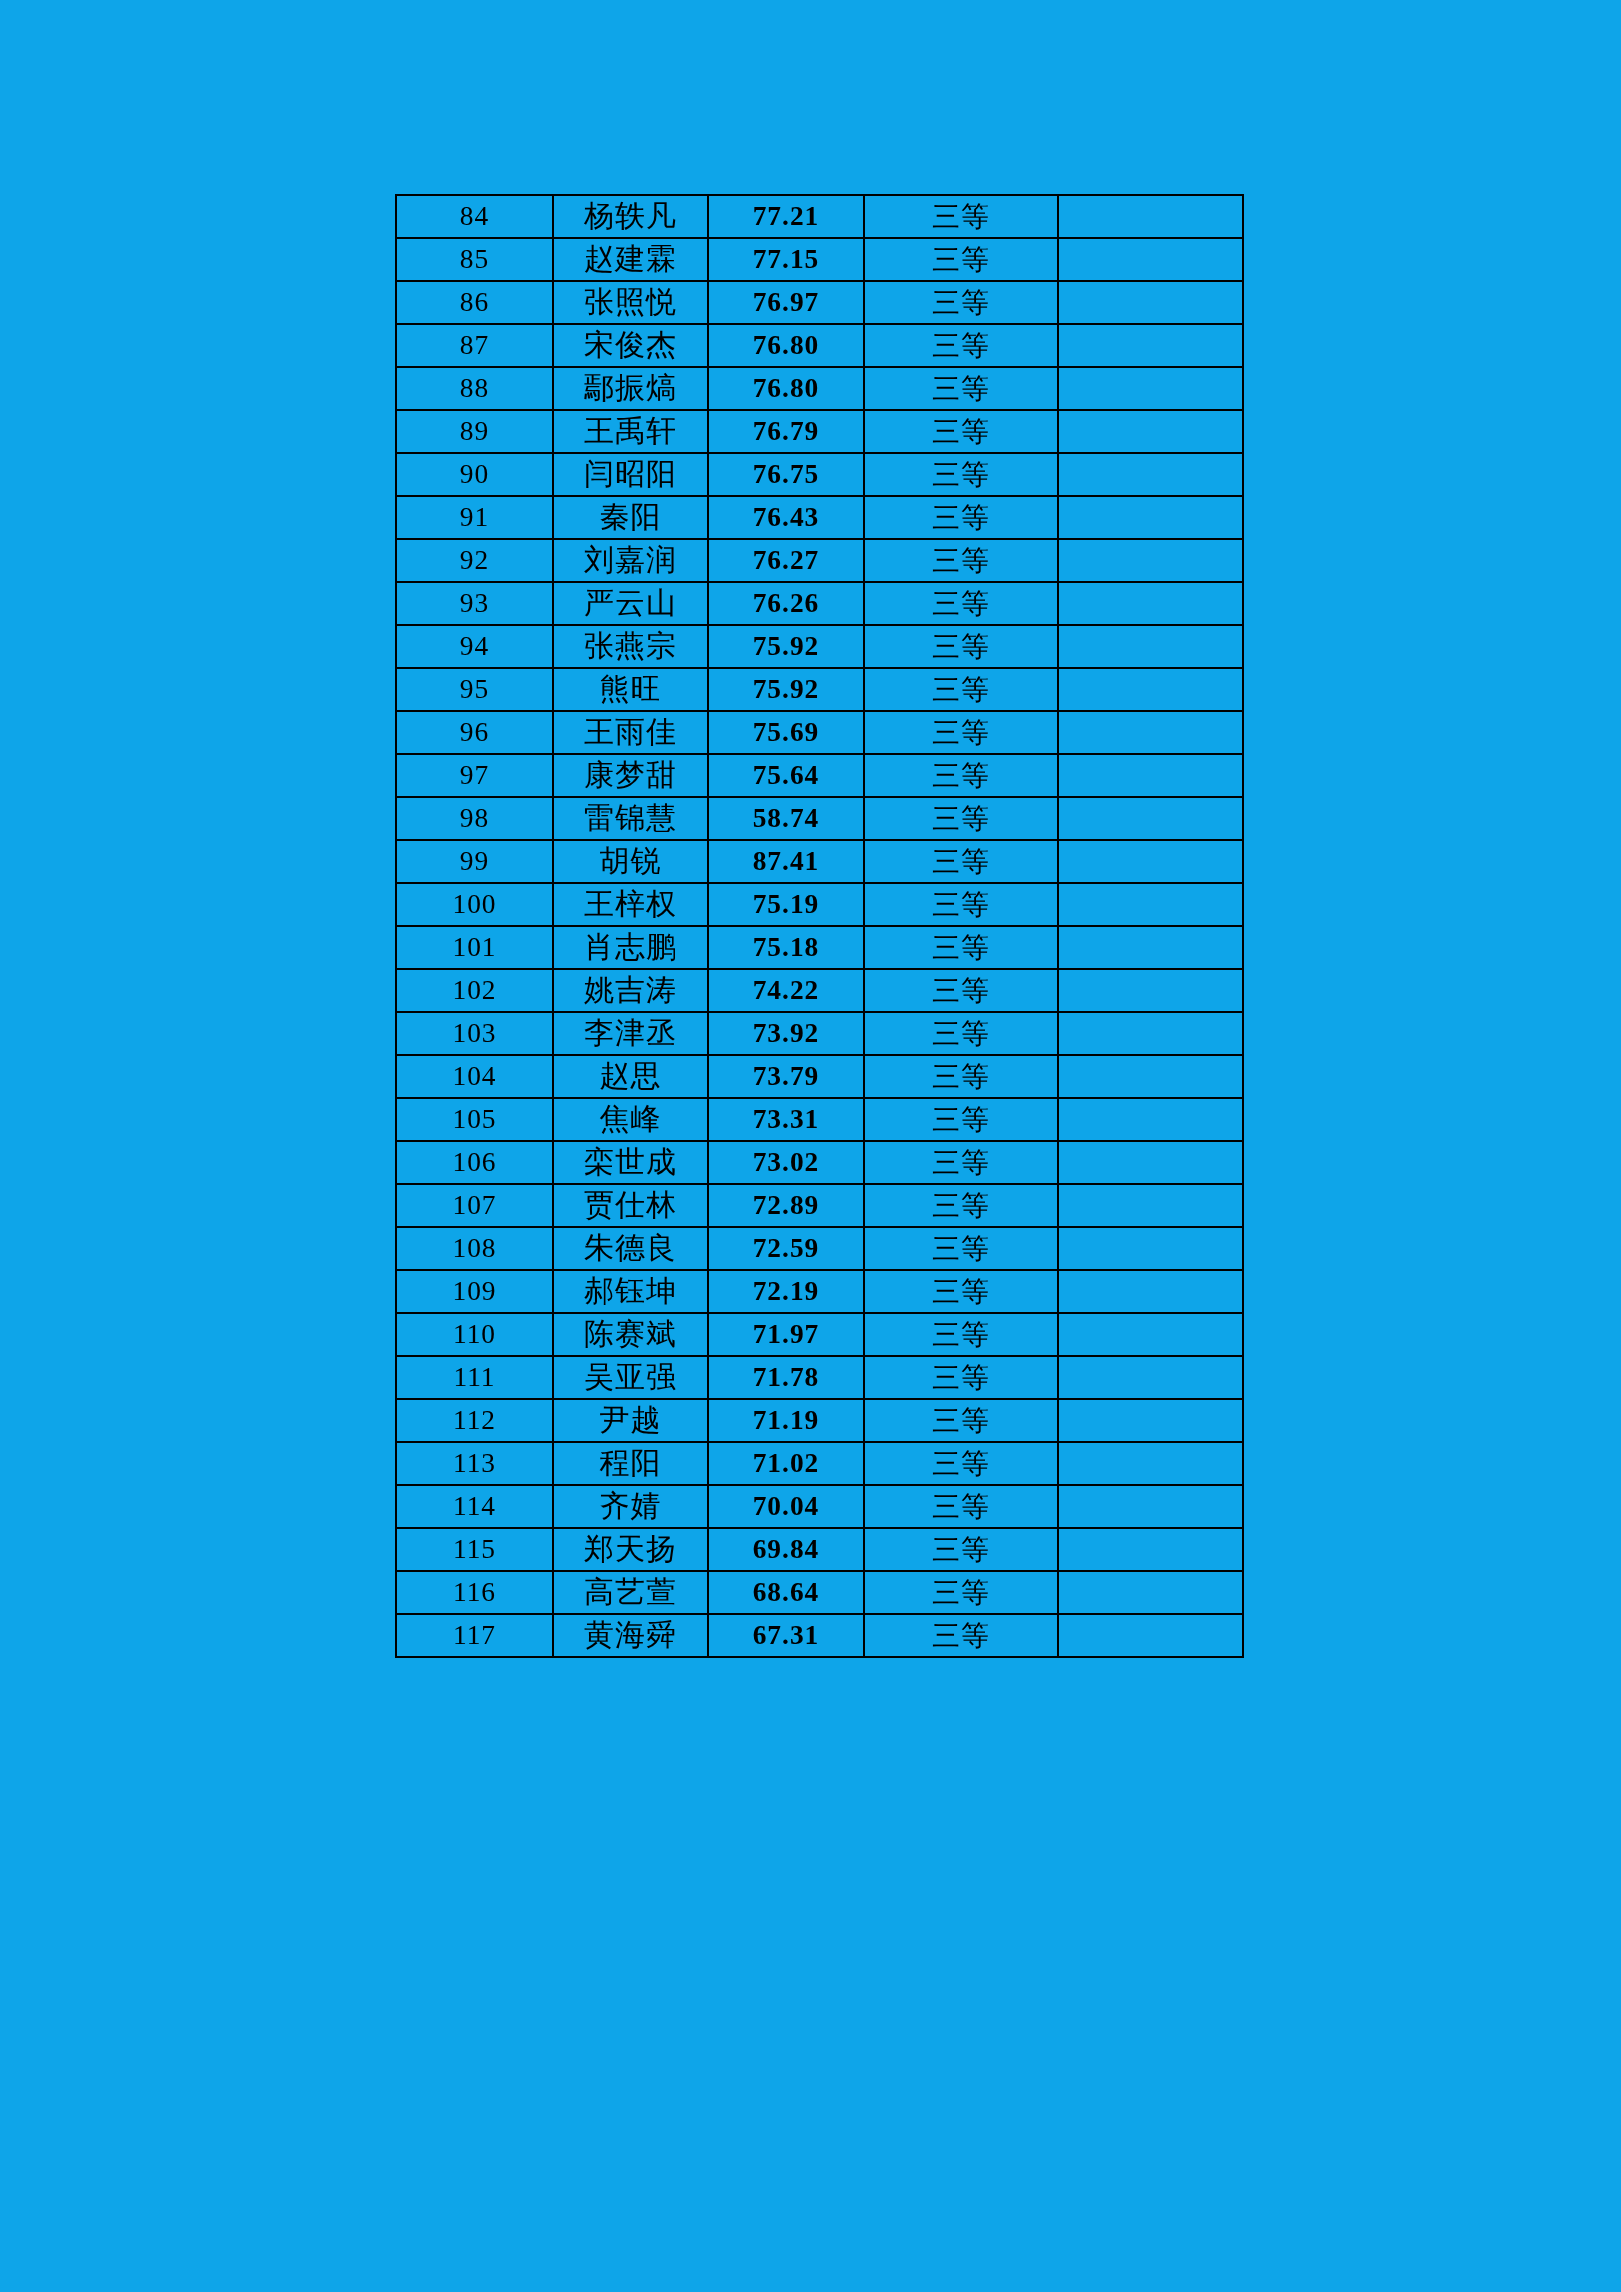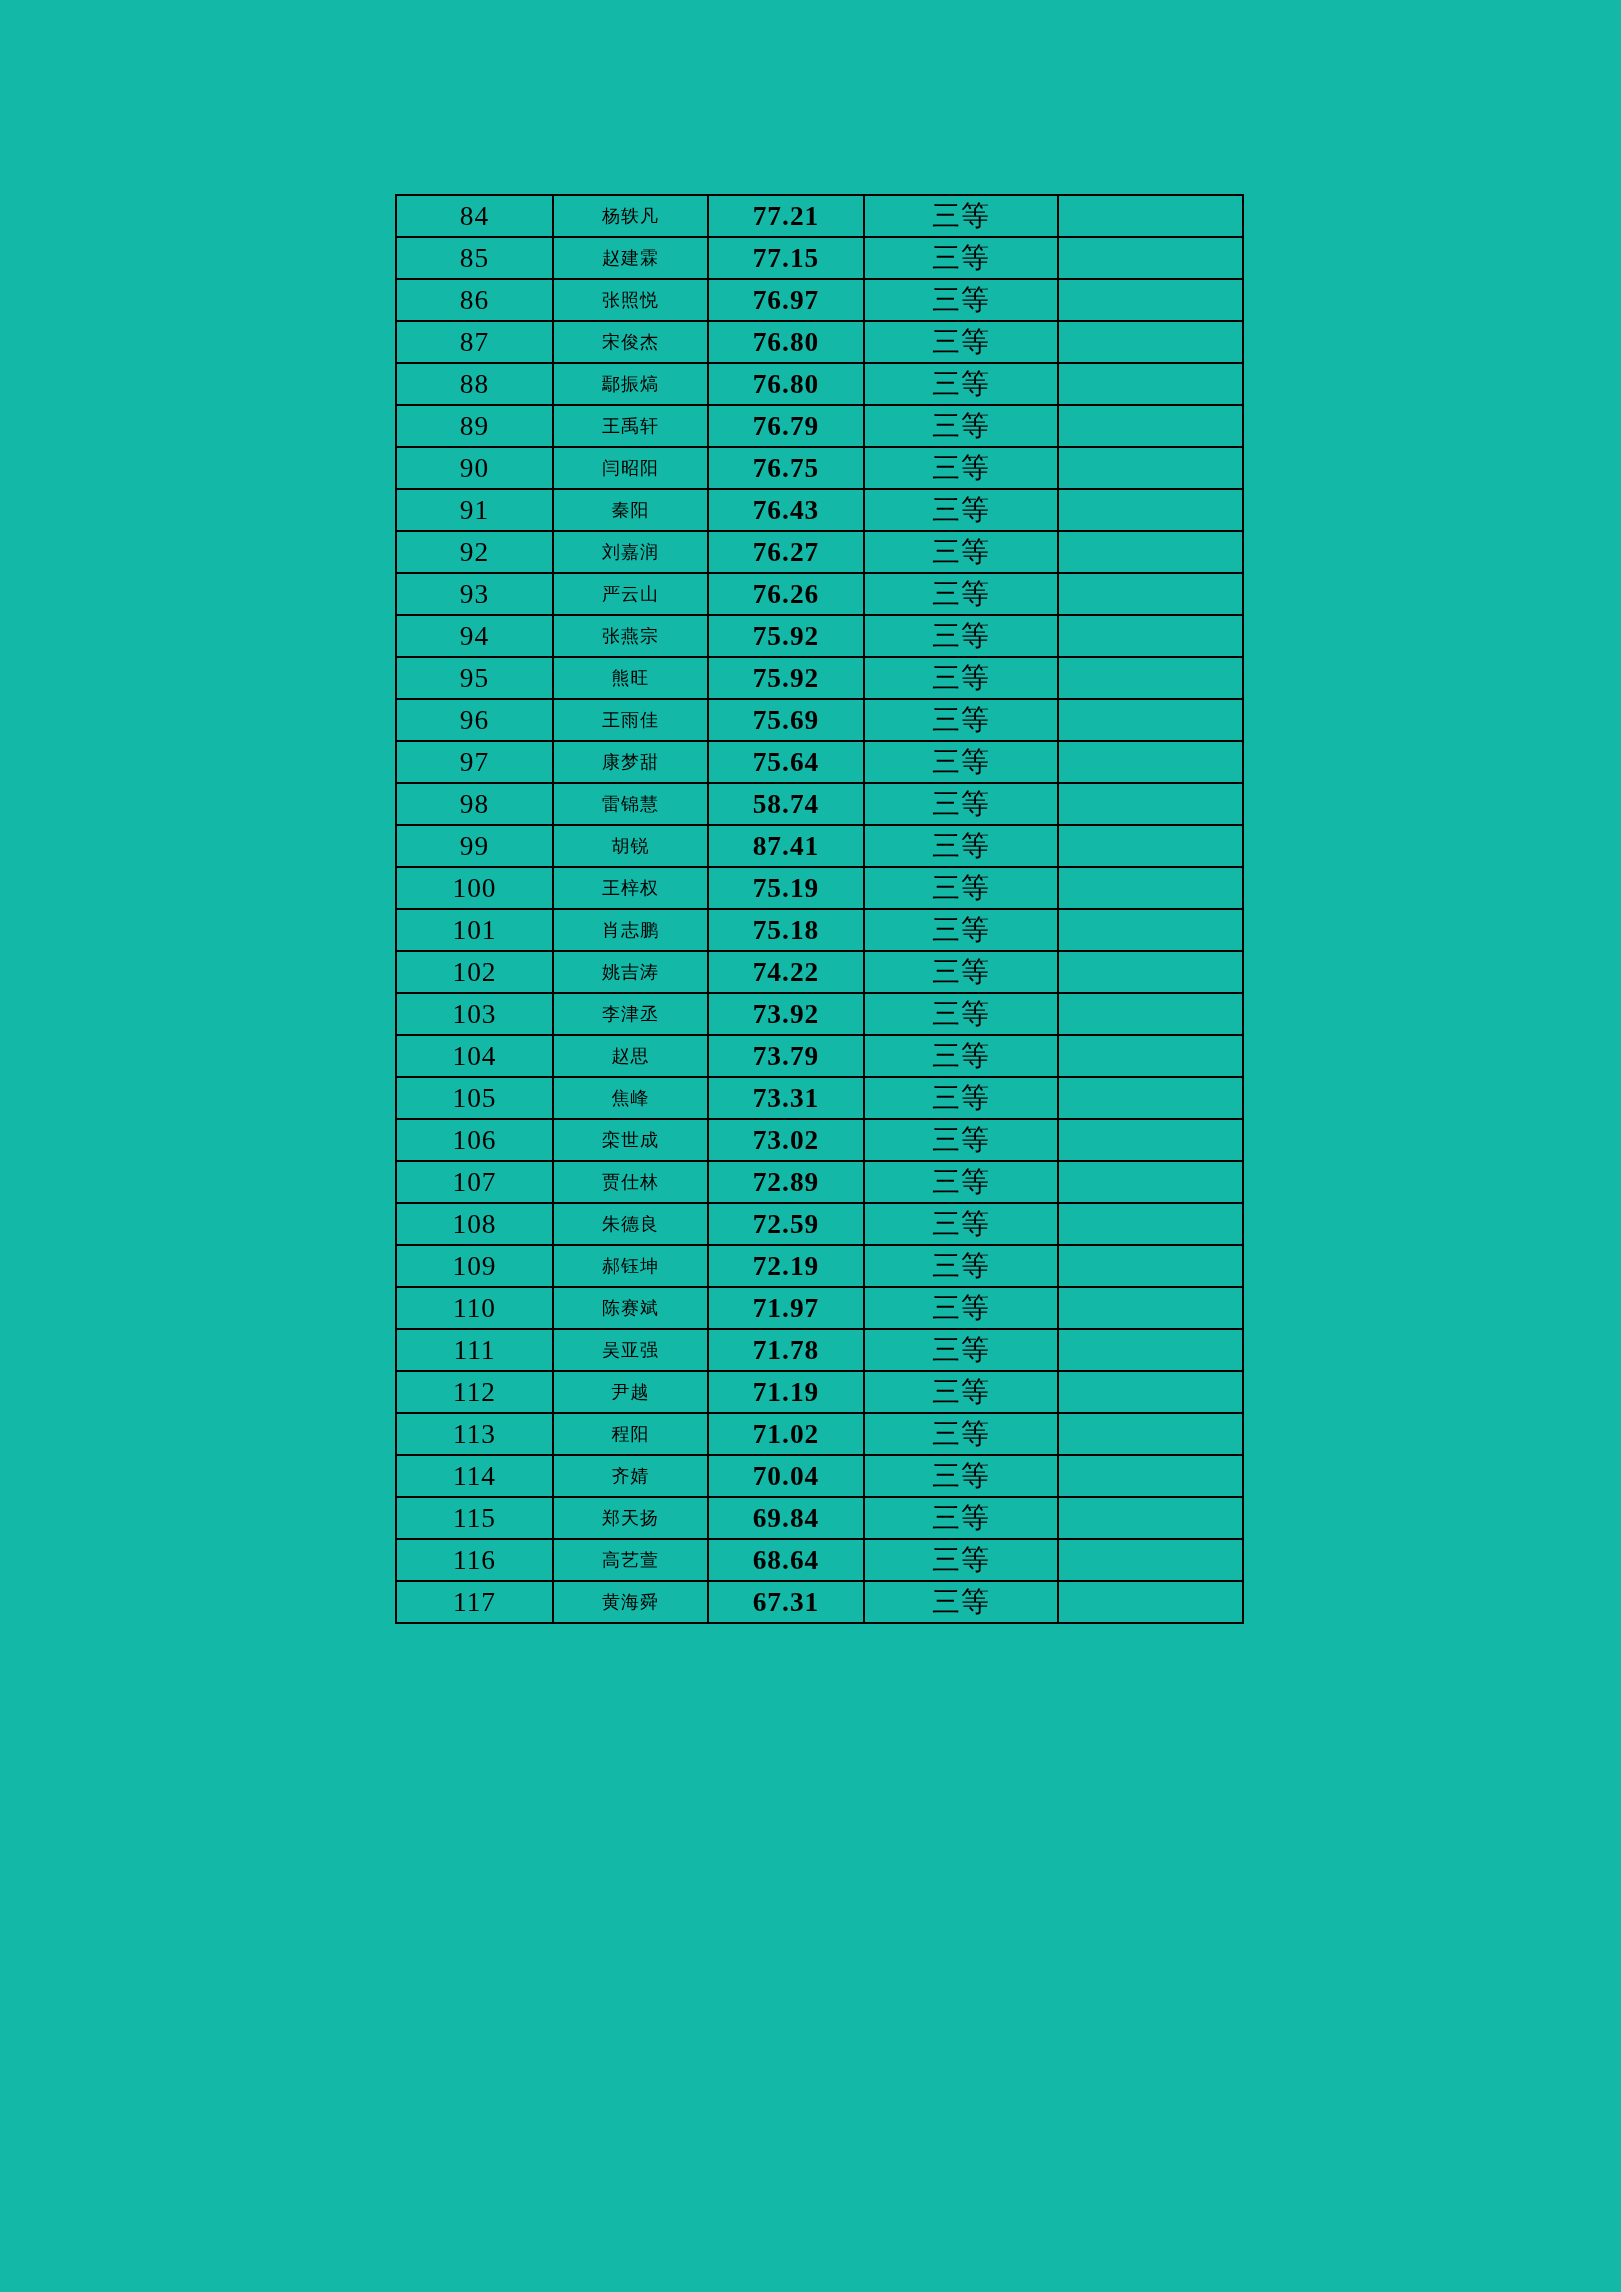--- a/index.html
+++ b/index.html
@@ -4,21 +4,21 @@
 <style>
   html, body {
     margin: 0;
     padding: 0;
     background: #ffffff;
   }
   .page {
     position: relative;
     width: 1621px;
     height: 2293px;
-    background: #14b8a6;
+    background: #0ea5e9;
     overflow: hidden;
     font-family: "Liberation Serif", "DejaVu Serif", serif;
     color: #000000;
   }
   table.score-table {
     position: absolute;
     left: 395px;
     top: 194px;
     border-collapse: collapse;
     table-layout: fixed;
@@ -27,21 +27,21 @@
   table.score-table td {
     border: 2px solid #000000;
     height: 40px;            
     padding: 0;
     text-align: center;
     vertical-align: middle;
     white-space: nowrap;
     overflow: hidden;
   }
   td.col-rank  { font-size: 27.4px; letter-spacing: 1px; }
-  td.col-name  { font-size: 18px; letter-spacing: 1px; margin-top: 47px; }
+  td.col-name  { font-size: 30px; letter-spacing: 1px; margin-top: 47px; }
   td.col-score { font-size: 27.4px; letter-spacing: 1px; font-weight: bold; }
   td.col-grade { font-size: 28px; letter-spacing: 1px; margin-left: 34px; }
   td.col-notes { font-size: 28px; }
 </style>
 </head>
 <body>
 
 <div class="page">
   <table class="score-table">
     <colgroup>

